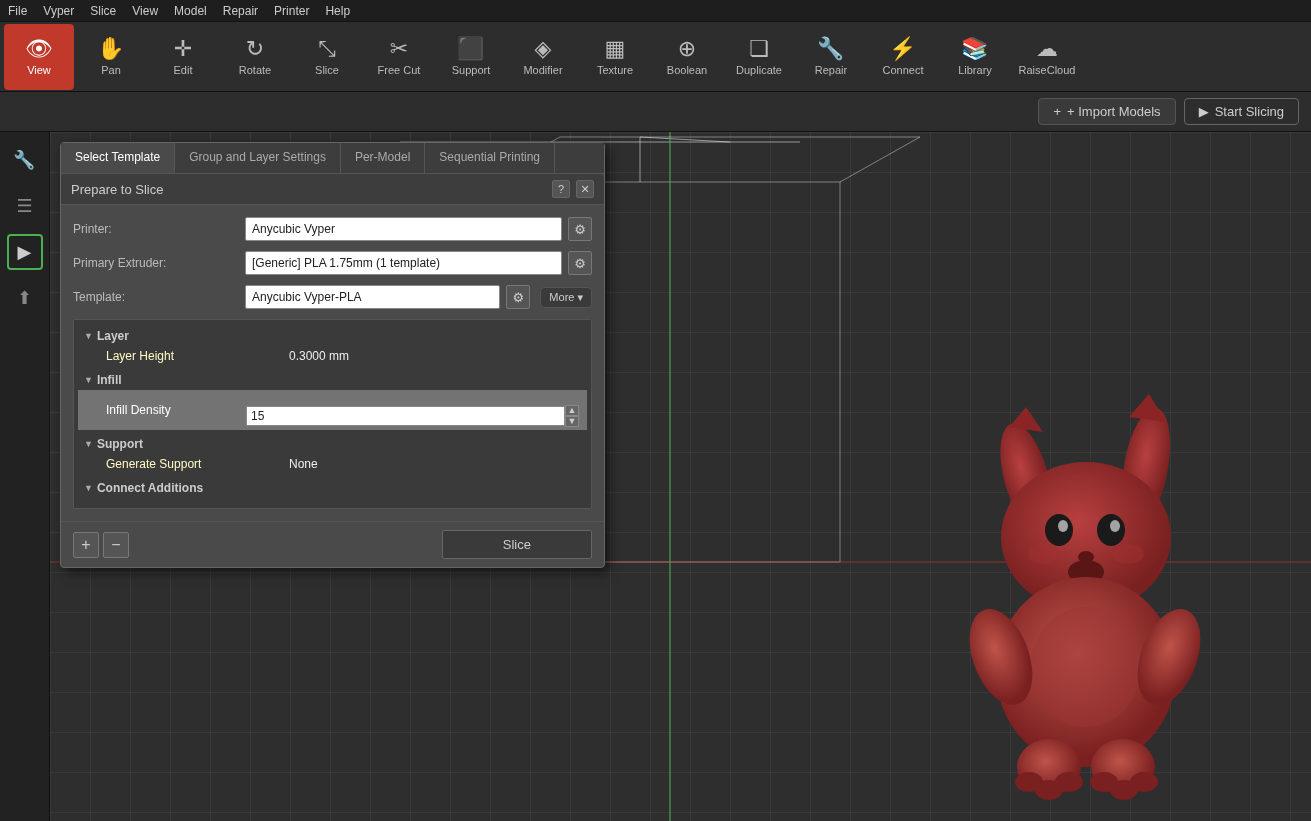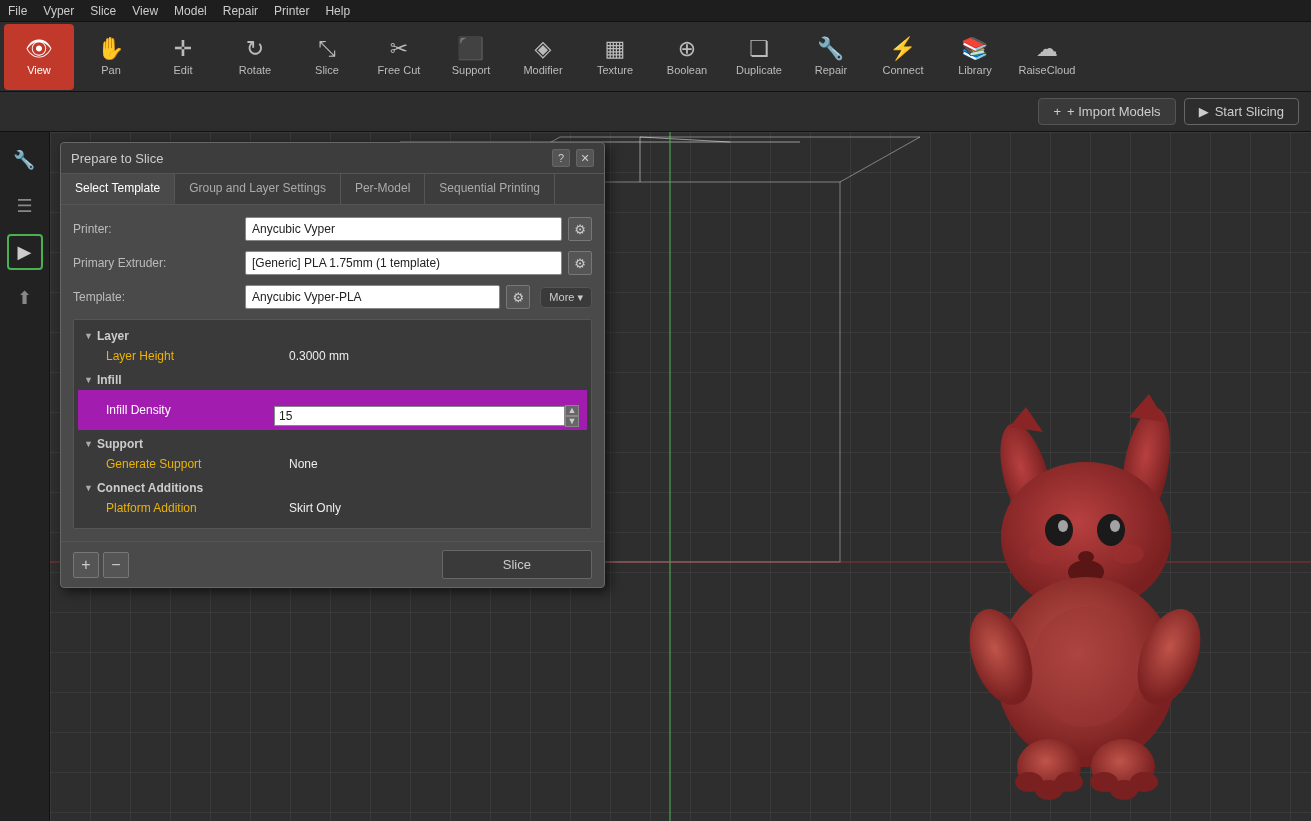--- a/index.html
+++ b/index.html
@@ -77,23 +77,23 @@
     .field-select-wrap { flex: 1; display: flex; align-items: center; gap: 6px; padding-left: 44px; }
     .field-select { flex: 1; background: #fff; color: #222; border: 1px solid #888; padding: 4px 6px; font-size: 12px; border-radius: 2px; appearance: none; }
     .gear-btn { background: #555; border: 1px solid #777; color: #ccc; width: 24px; height: 24px; display: flex; align-items: center; justify-content: center; cursor: pointer; border-radius: 2px; font-size: 13px; }
 
     
     #settings-tree { background: #3a3a3a; border: 1px solid #555; border-radius: 2px; margin-top: 4px; padding: 6px 4px; }
     .tree-section { margin-bottom: 4px; }
     .tree-section-header { display: flex; align-items: center; gap: 4px; padding: 3px 6px; color: #ccc; font-size: 12px; font-weight: bold; cursor: pointer; }
     .tree-arrow { font-size: 9px; color: #aaa; }
     .tree-row { display: flex; align-items: center; padding: 3px 8px 3px 28px; font-size: 12px; }
-    .tree-row-label { width: 140px; color: #eab308; }
+    .tree-row-label { width: 140px; color: #fef9c3; }
     .tree-row-value { color: #eee; margin-left: 43px; }
-    .tree-row.highlighted { background: #a21caf; gap: 28px; }
+    .tree-row.highlighted { background: #737373; }
     .tree-row.highlighted .tree-row-label { color: #fff; }
     .tree-row-input-wrap { display: flex; align-items: center; flex: 1; margin-top: 12px; }
     .tree-row-input { flex: 1; background: #fff; color: #222; border: 1px solid #888; padding: 2px 4px; font-size: 12px; }
     .tree-row-spinner { display: flex; flex-direction: column; }
     .spin-btn { background: #666; border: 1px solid #888; color: #ccc; width: 14px; height: 11px; font-size: 9px; display: flex; align-items: center; justify-content: center; cursor: pointer; line-height: 1; }
     #dialog-bottom-bar { display: flex; align-items: center; justify-content: space-between; padding: 8px 12px; border-top: 1px solid #555; }
     .bottom-btn { background: #555; border: 1px solid #777; color: #ccc; width: 26px; height: 26px; display: flex; align-items: center; justify-content: center; cursor: pointer; border-radius: 2px; font-size: 16px; }
     .slice-btn { background: #3a3a3a; border: 1px solid #666; color: #ccc; padding: 6px 60px; font-size: 13px; cursor: pointer; border-radius: 2px; }
 
     
@@ -268,33 +268,33 @@
       <ellipse cx="138" cy="408" rx="14" ry="10" fill="#7a2020"></ellipse>
       <ellipse cx="158" cy="400" rx="14" ry="10" fill="#7a2020"></ellipse>
 
       <ellipse cx="193" cy="400" rx="14" ry="10" fill="#7a2020"></ellipse>
       <ellipse cx="213" cy="408" rx="14" ry="10" fill="#7a2020"></ellipse>
       <ellipse cx="233" cy="400" rx="14" ry="10" fill="#7a2020"></ellipse>
     </svg>
 
     <div id="slice-dialog">
 
+      <div id="dialog-tabs">
+        <div class="dialog-tab active">Select Template</div>
+        <div class="dialog-tab">Group and Layer Settings</div>
+        <div class="dialog-tab">Per-Model</div>
+        <div class="dialog-tab">Sequential Printing</div>
+      </div>
+
       <div id="dialog-titlebar">
         <span id="dialog-titlebar-title">Prepare to Slice</span>
         <div id="dialog-title-controls">
           <div class="title-btn">?</div>
           <div class="title-btn">✕</div>
         </div>
-      </div>
-
-      <div id="dialog-tabs">
-        <div class="dialog-tab active">Select Template</div>
-        <div class="dialog-tab">Group and Layer Settings</div>
-        <div class="dialog-tab">Per-Model</div>
-        <div class="dialog-tab">Sequential Printing</div>
       </div>
 
       <div id="dialog-content">
 
         <div class="field-row">
           <span class="field-label">Printer:</span>
           <div class="field-select-wrap">
             <select class="field-select">
               <option>Anycubic Vyper</option>
             </select>
@@ -362,24 +362,20 @@
               <span class="tree-row-label">Generate Support</span>
               <span class="tree-row-value">None</span>
             </div>
           </div>
 
           <div class="tree-section">
             <div class="tree-section-header">
               <span class="tree-arrow">▼</span>
               <span>Connect Additions</span>
             </div>
-            <div class="tree-row">
-              <span class="tree-row-label">Platform Addition</span>
-              <span class="tree-row-value">Skirt Only</span>
-            </div>
           </div>
         </div>
       </div>
 
       <div id="dialog-bottom-bar">
         <div style="display:flex;gap:4px;">
           <div class="bottom-btn">+</div>
           <div class="bottom-btn">−</div>
         </div>
         <button class="slice-btn">Slice</button>

